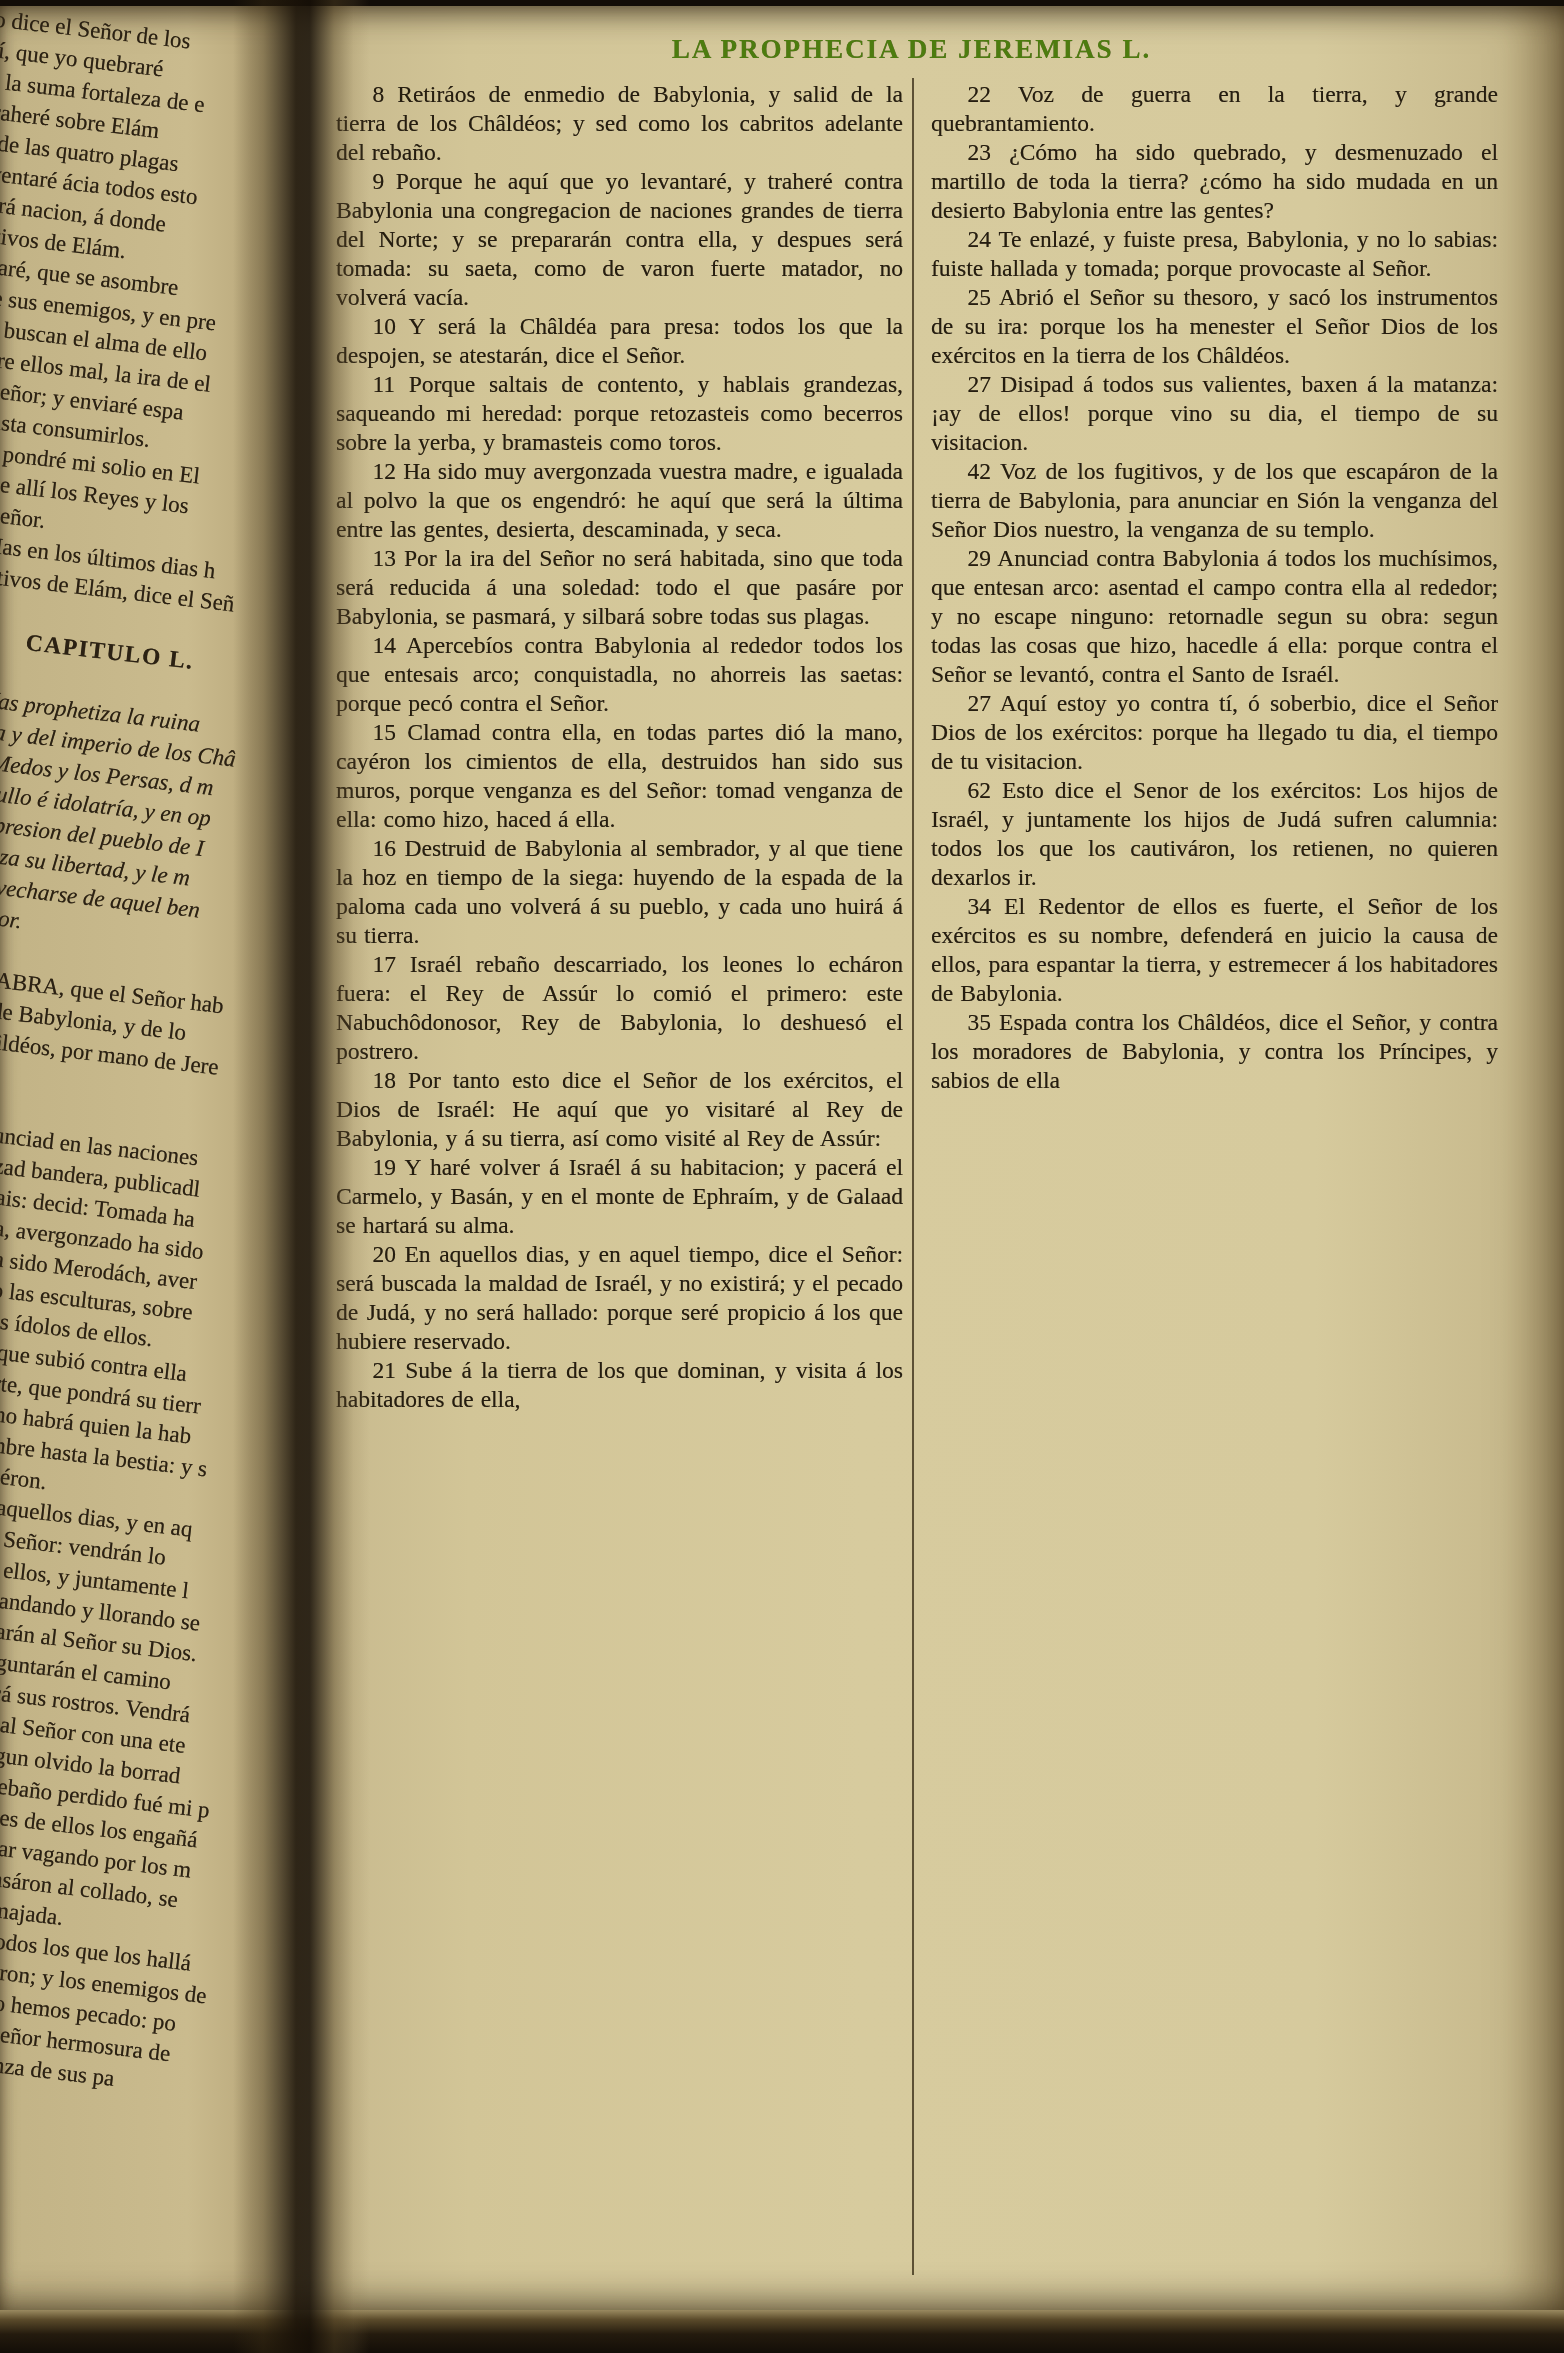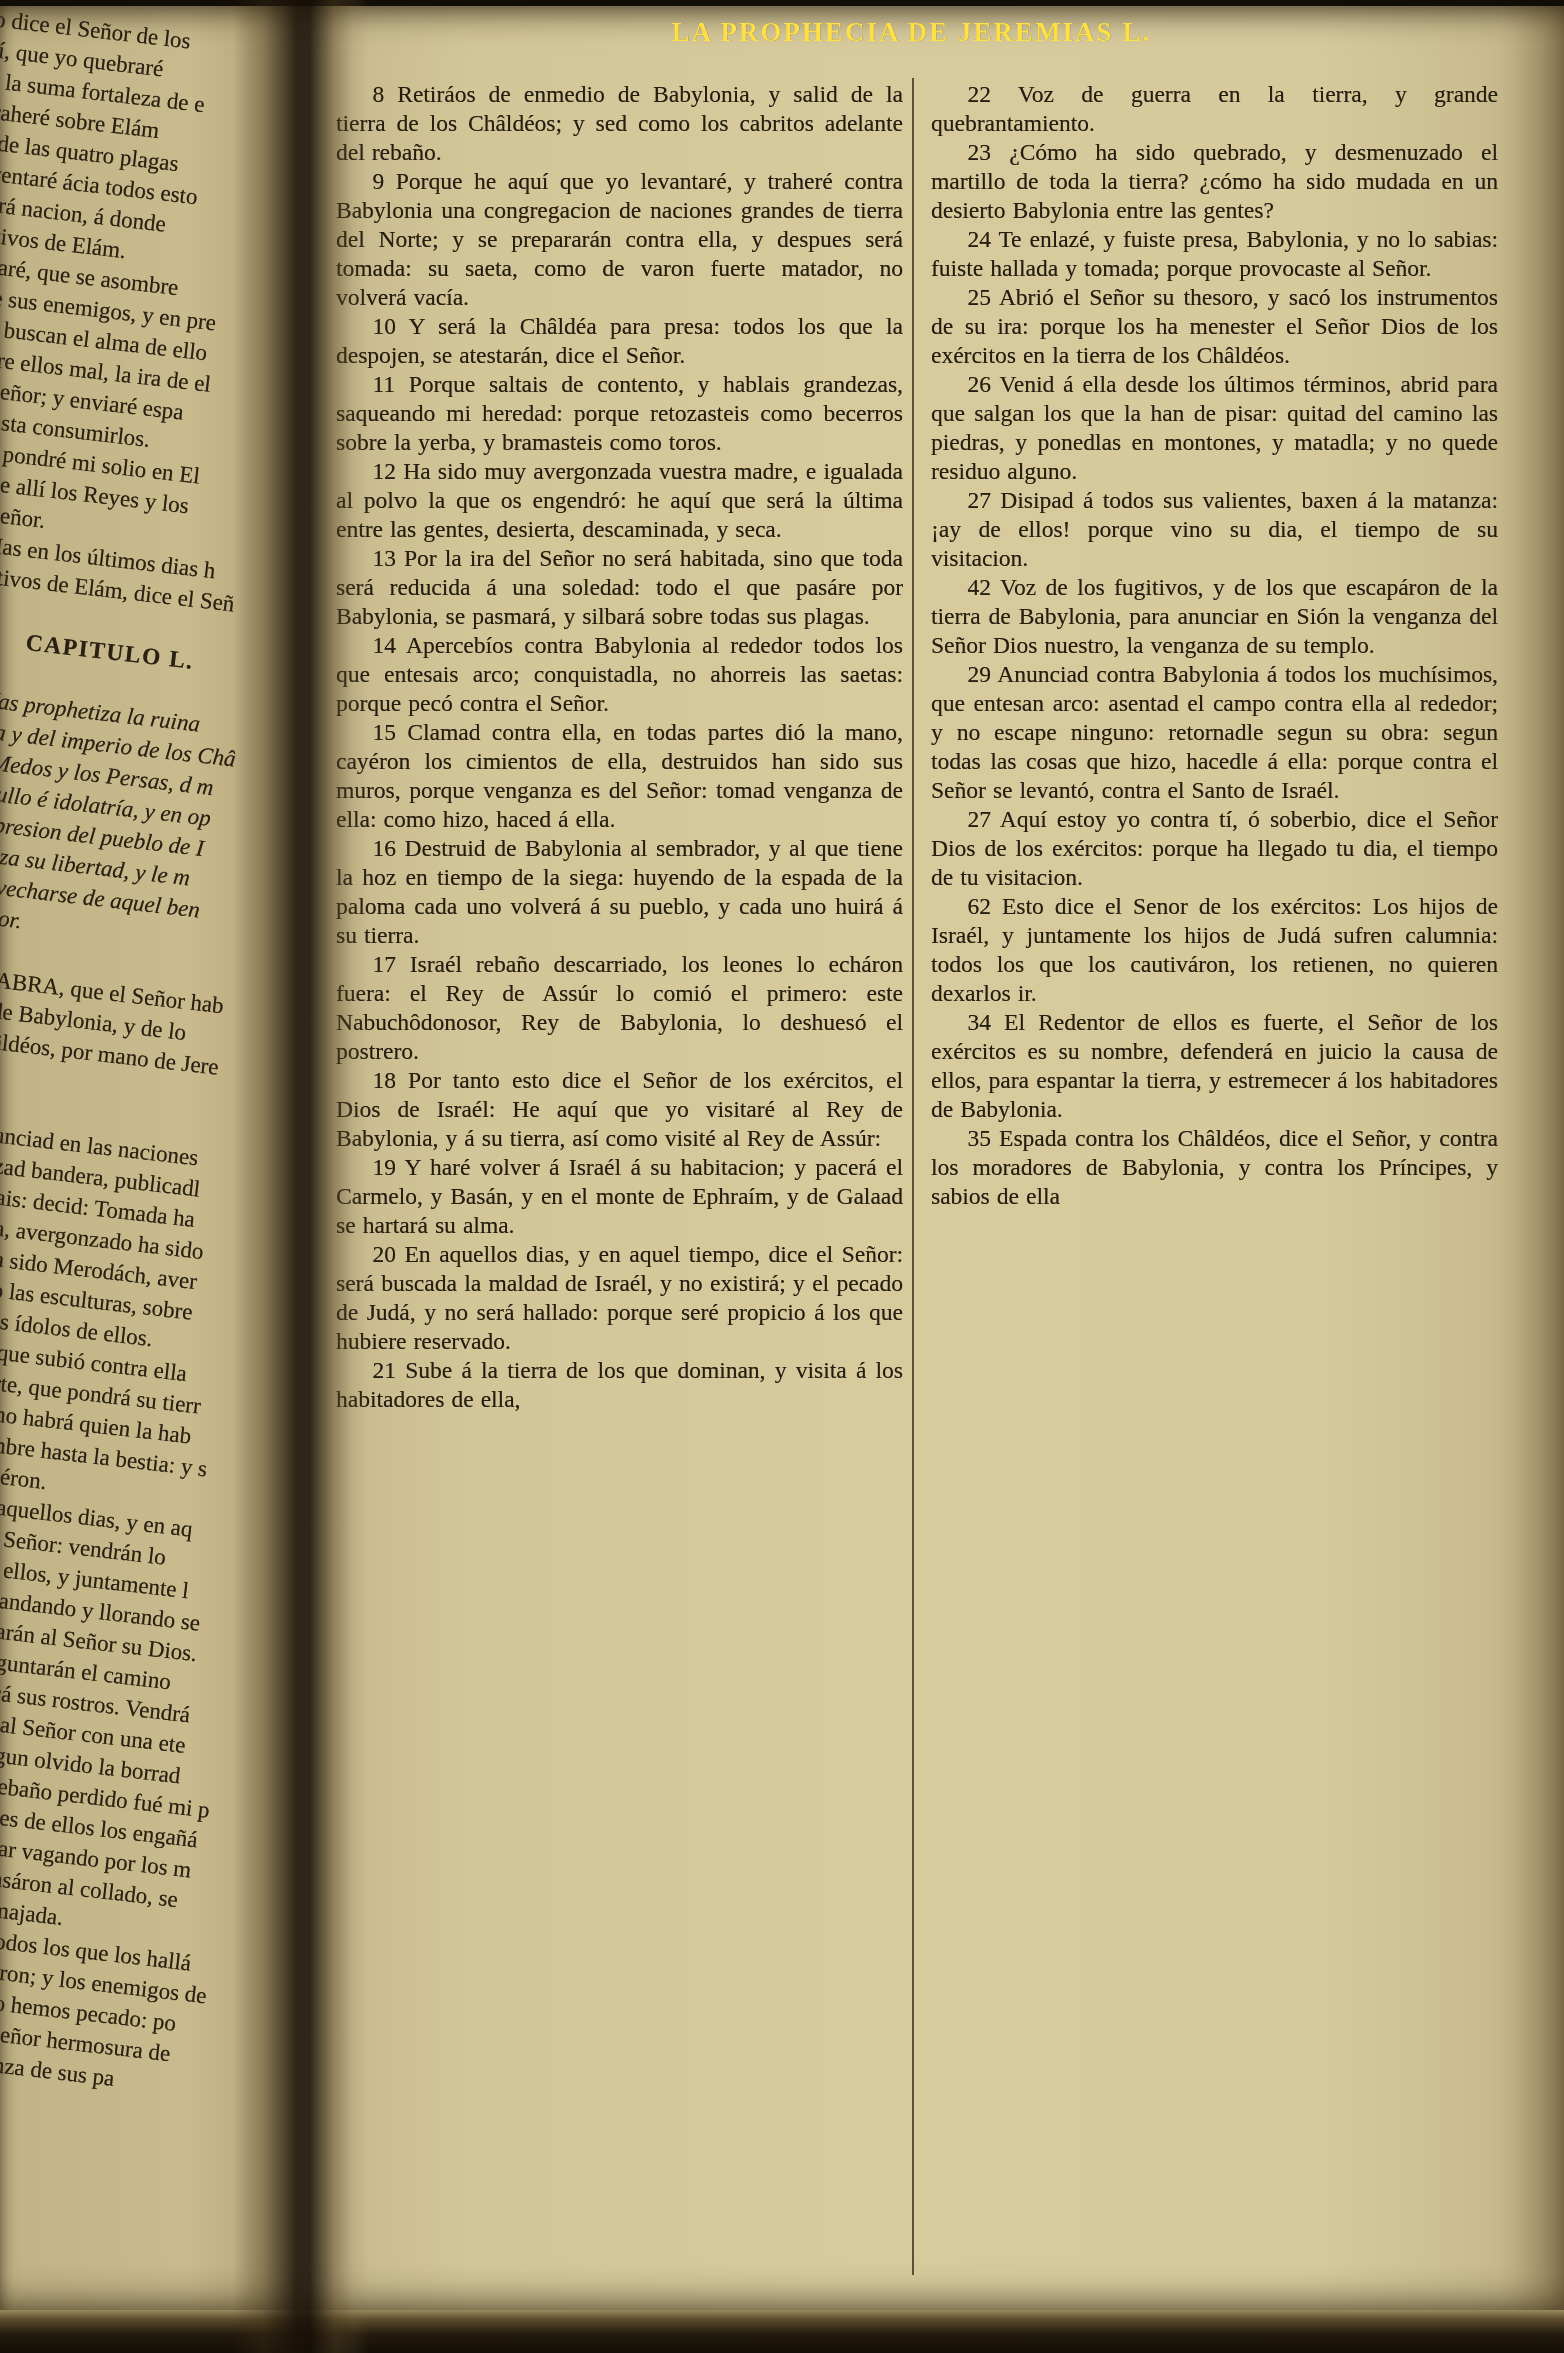--- a/index.html
+++ b/index.html
@@ -42,22 +42,22 @@
     color:#2b2113;transform:rotate(6.5deg);transform-origin:0 0;
     text-shadow:0.2px 0.2px 0.4px rgba(35,25,10,.55);
   }
   .facing-inner p.it{font-style:italic;}
   .facing-inner p.cap{letter-spacing:1.6px;padding-left:61px;font-size:23.5px;}
   .facing-inner p.bold{font-weight:bold;}
 
   
   .main{position:absolute;left:309px;top:0;width:1232px;height:2308px;z-index:4;}
   .running-head{
-    position:absolute;left:0;top:17px;width:1205px;text-align:center;margin:0;
-    font-size:27px;font-weight:bold;letter-spacing:2px;color:#fde047;
+    position:absolute;left:0;top:34px;width:1205px;text-align:center;margin:0;
+    font-size:27px;font-weight:bold;letter-spacing:2px;color:#4d7c0f;
     text-shadow:0.2px 0.2px 0.3px rgba(30,20,8,.5);
   }
   .col{
     position:absolute;top:80px;width:567px;
     font-size:23.5px;line-height:29px;color:#251d10;
     text-align:justify;
     text-shadow:0.2px 0.2px 0.3px rgba(30,20,8,.5);
     word-spacing:1.2px;
   }
   .col-left{left:27px;}
@@ -169,21 +169,20 @@
         <p class="verse">19 Y haré volver á Israél á su habitacion; y pacerá el Carmelo, y Basán, y en el monte de Ephraím, y de Galaad se hartará su alma.</p>
         <p class="verse">20 En aquellos dias, y en aquel tiempo, dice el Señor: será buscada la maldad de Israél, y no existirá; y el pecado de Judá, y no será hallado: porque seré propicio á los que hubiere reservado.</p>
         <p class="verse">21 Sube á la tierra de los que dominan, y visita á los habitadores de ella,</p>
       </div>
 
     <div class="col col-right">
         <p class="verse">22 Voz de guerra en la tierra, y grande quebrantamiento.</p>
         <p class="verse">23 ¿Cómo ha sido quebrado, y desmenuzado el martillo de toda la tierra? ¿cómo ha sido mudada en un desierto Babylonia entre las gentes?</p>
         <p class="verse">24 Te enlazé, y fuiste presa, Babylonia, y no lo sabias: fuiste hallada y tomada; porque provocaste al Señor.</p>
         <p class="verse">25 Abrió el Señor su thesoro, y sacó los instrumentos de su ira: porque los ha menester el Señor Dios de los exércitos en la tierra de los Châldéos.</p>
-        <p class="verse">26 Venid á ella desde los últimos términos, abrid para que salgan los que la han de pisar: quitad del camino las piedras, y ponedlas en montones, y matadla; y no quede residuo alguno.</p>
         <p class="verse">27 Disipad á todos sus valientes, baxen á la matanza: ¡ay de ellos! porque vino su dia, el tiempo de su visitacion.</p>
         <p class="verse">42 Voz de los fugitivos, y de los que escapáron de la tierra de Babylonia, para anunciar en Sión la venganza del Señor Dios nuestro, la venganza de su templo.</p>
         <p class="verse">29 Anunciad contra Babylonia á todos los muchísimos, que entesan arco: asentad el campo contra ella al rededor; y no escape ninguno: retornadle segun su obra: segun todas las cosas que hizo, hacedle á ella: porque contra el Señor se levantó, contra el Santo de Israél.</p>
         <p class="verse">27 Aquí estoy yo contra tí, ó soberbio, dice el Señor Dios de los exércitos: porque ha llegado tu dia, el tiempo de tu visitacion.</p>
         <p class="verse">62 Esto dice el Senor de los exércitos: Los hijos de Israél, y juntamente los hijos de Judá sufren calumnia: todos los que los cautiváron, los retienen, no quieren dexarlos ir.</p>
         <p class="verse">34 El Redentor de ellos es fuerte, el Señor de los exércitos es su nombre, defenderá en juicio la causa de ellos, para espantar la tierra, y estremecer á los habitadores de Babylonia.</p>
         <p class="verse">35 Espada contra los Châldéos, dice el Señor, y contra los moradores de Babylonia, y contra los Príncipes, y sabios de ella</p>
       </div>
   </div>
 

